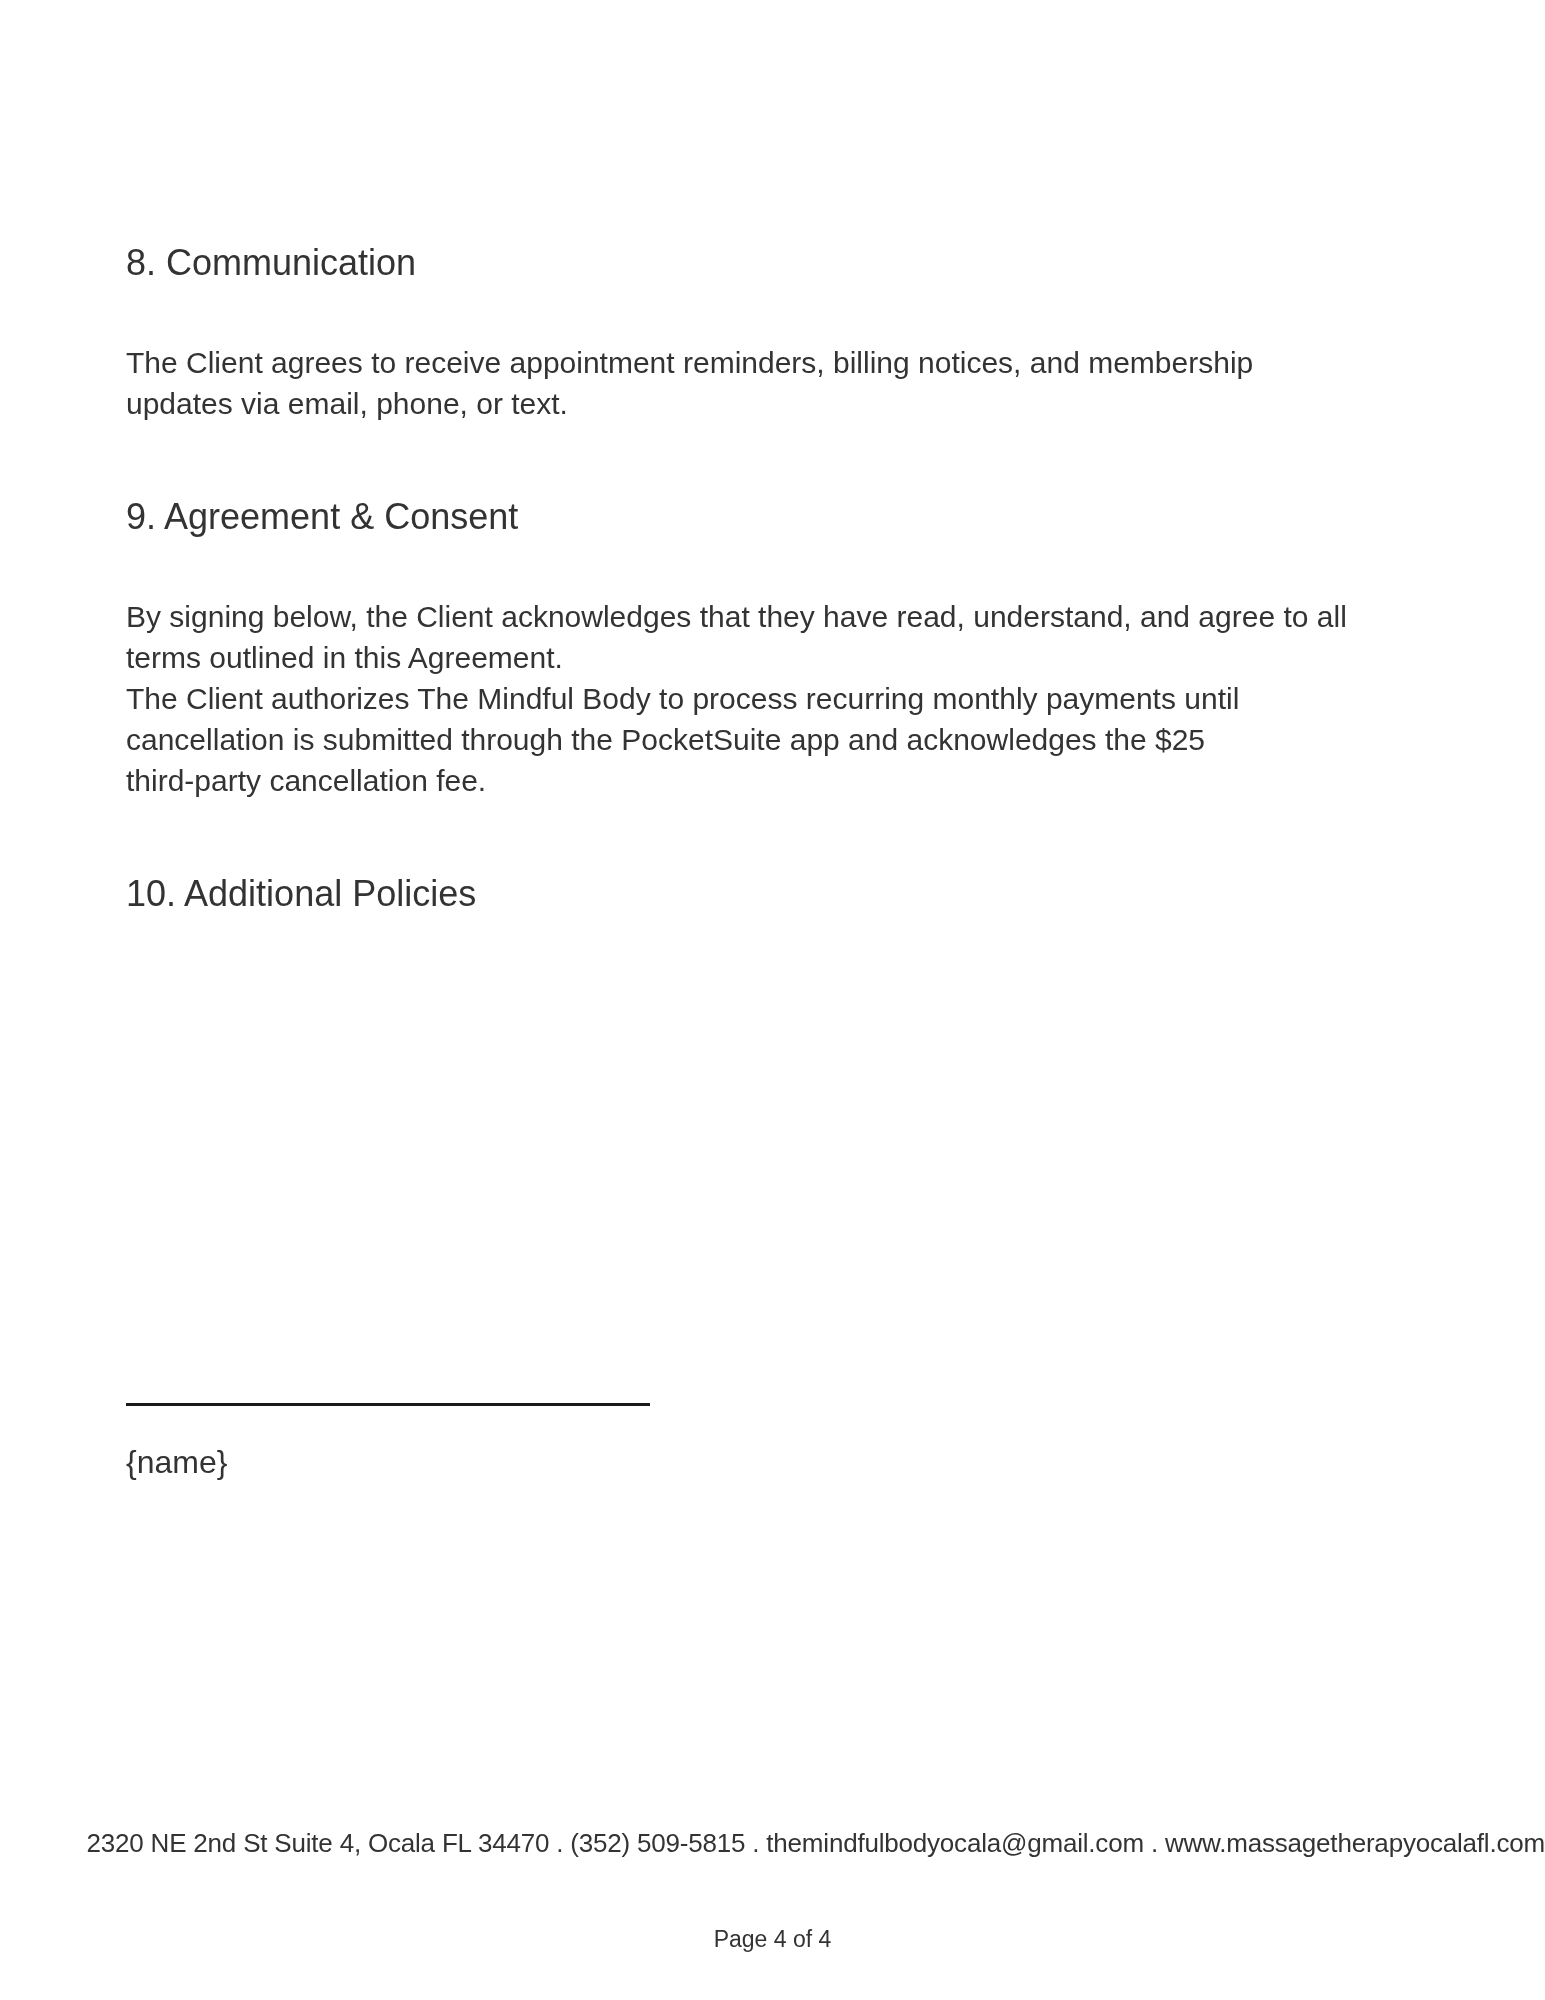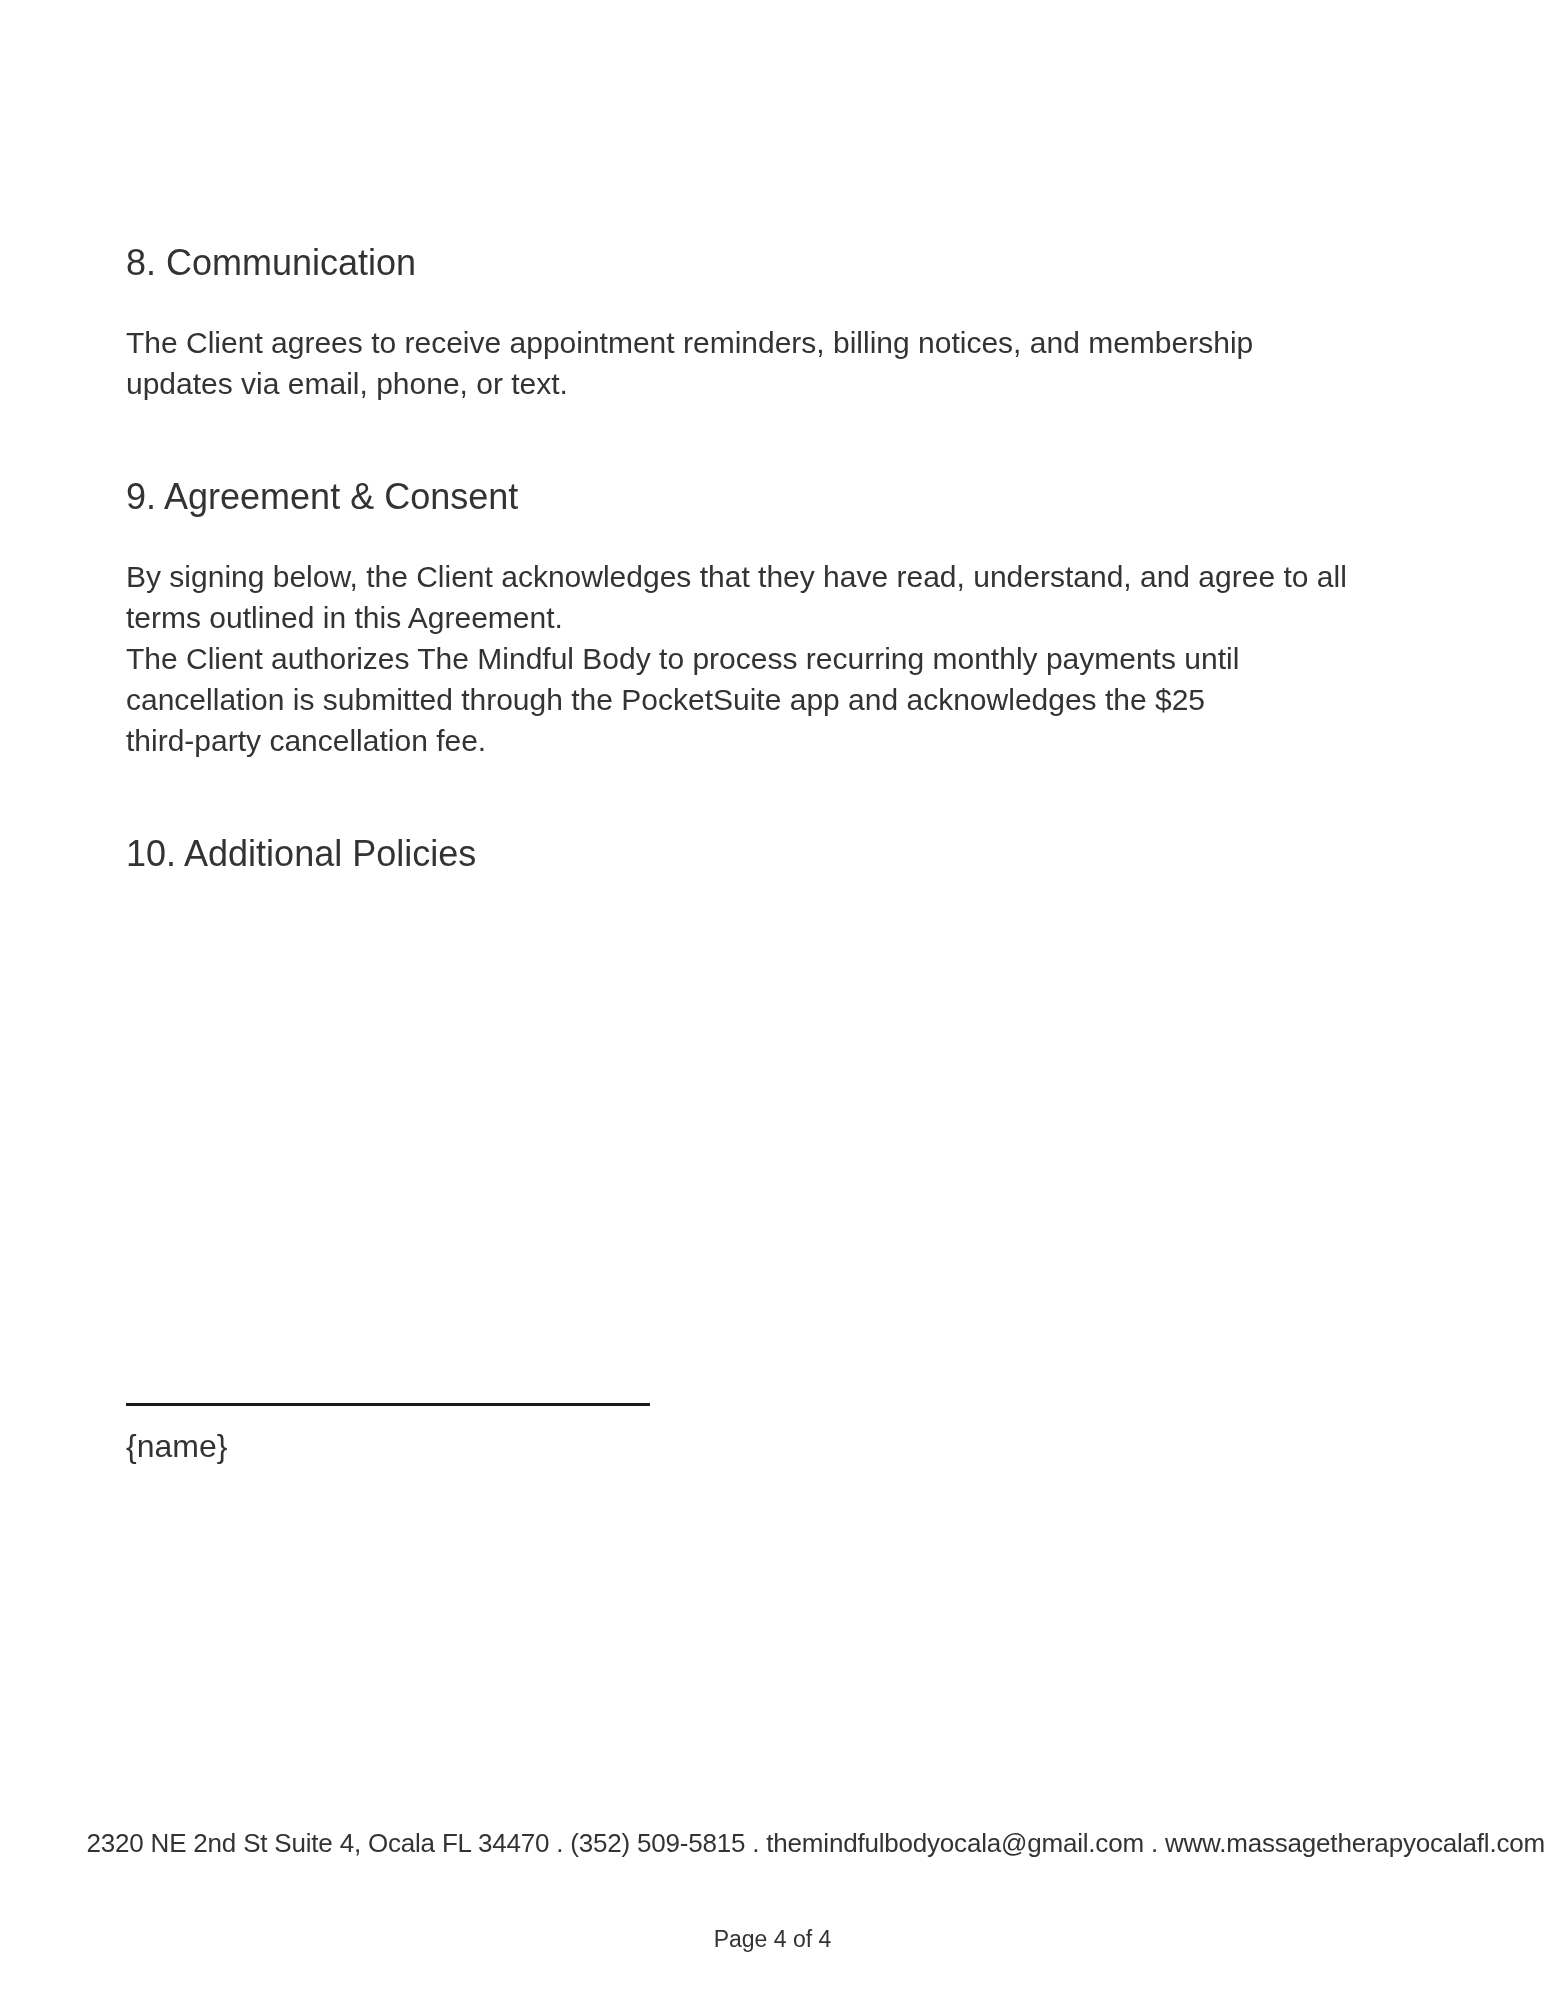--- a/index.html
+++ b/index.html
@@ -26,36 +26,36 @@
     color: #333333;
     margin-top: 70px;
   }
   .section-heading:first-child { margin-top: 0; }
   .section-body, .witness {
     font-size: 30px;
     line-height: 41px;
     font-weight: 400;
     color: #333333;
     white-space: pre-line;
-    margin-top: 36px;
+    margin-top: 56px;
   }
   .witness { text-indent: 76px; }
   .signature-block {
     position: absolute;
     left: 126px;
     top: 1403px;
     width: 524px;
   }
   .signature-line {
     width: 524px;
     height: 0;
     border-top: 3px solid #1a1a1a;
   }
   .signature-name {
-    margin-top: 20px;
+    margin-top: 36px;
     font-size: 32px;
     line-height: 40px;
     color: #333333;
   }
   .footer-contact {
     position: absolute;
     left: 0;
     right: 0;
     top: 1828px;
     text-align: right;

